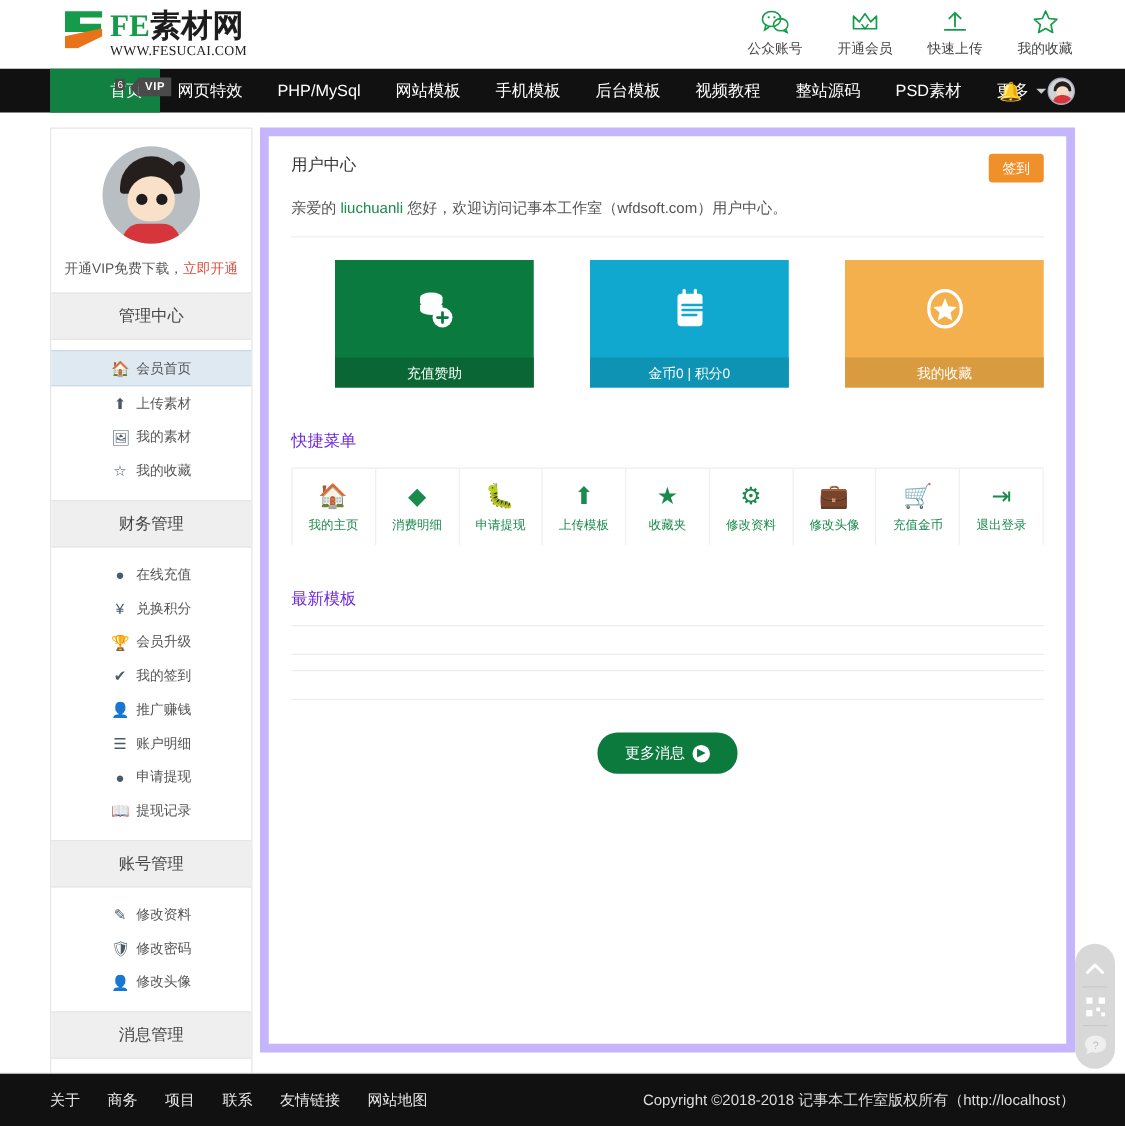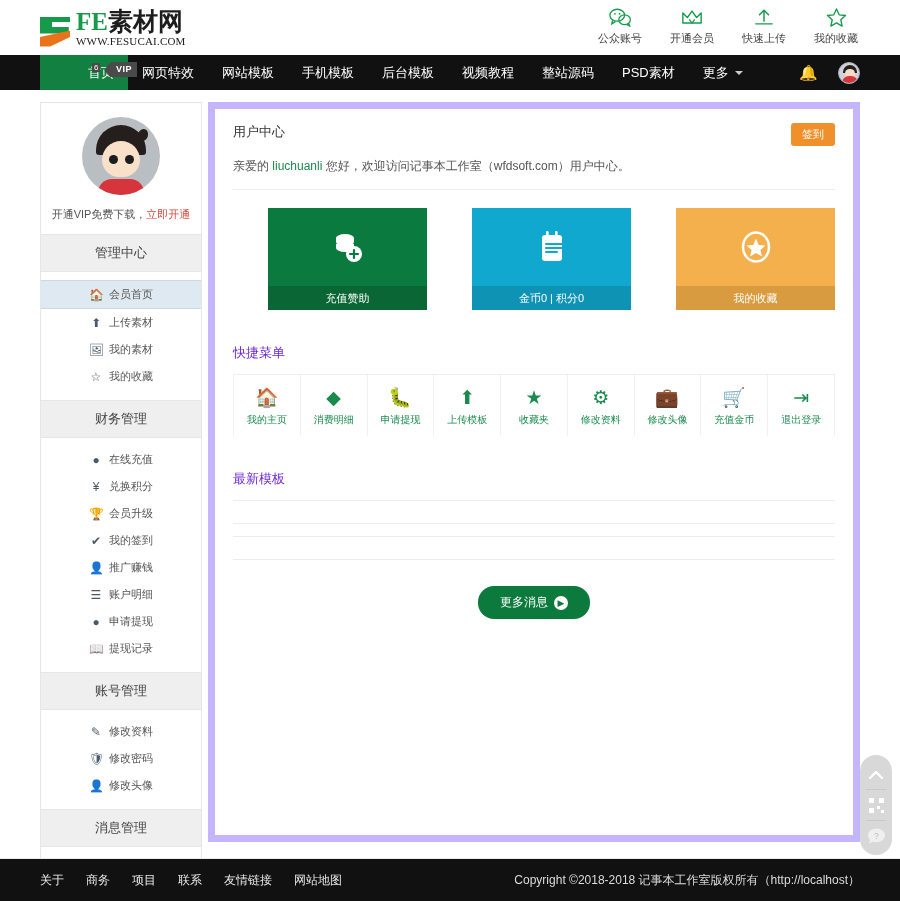--- a/index.html
+++ b/index.html
@@ -9,21 +9,21 @@
     font-family: "Liberation Sans", "DejaVu Sans", sans-serif;
     background: #ffffff;
     color: #333;
     font-size: 12px;
     overflow: hidden;
   }
   .page { position: relative; width: 900px; height: 901px; background: #fff; }
 
   
   .topbar { height: 55px; display: flex; align-items: center; background:#fff; position: relative; }
-  .logo { margin-left: 40px; display: flex; align-items: flex-end; }
+  .logo { margin-left: 52px; display: flex; align-items: flex-start; }
   .logo-mark { width: 30px; height: 30px; position: relative; margin-right: 6px; }
   .logo-mark .g1 { position:absolute; left:0; top:0; width:30px; height:17px;
      background:#159b4a; clip-path: polygon(0 0,100% 0,100% 32%,40% 32%,40% 62%,96% 62%,96% 100%,0 100%); }
   .logo-mark .g2 { position:absolute; left:0; top:14px; width:30px; height:16px;
      background:#e8731b; clip-path: polygon(0 40%, 100% 0, 100% 40%, 34% 100%, 0 100%); }
   .logo-text { line-height: 1; }
   .logo-text .l1 { font-size: 25px; font-weight: bold; letter-spacing: 0px; }
   .logo-text .l1 .fe { color: #159b4a; font-family: "Liberation Serif", serif; }
   .logo-text .l1 .cn { color: #1d1d1d; }
   .logo-text .l2 { font-size: 11px; color: #222; letter-spacing: .2px; margin-top: 2px; font-family:"Liberation Serif", serif;}
@@ -191,20 +191,23 @@
 
   <div class="nav">
     <div class="nav-inner">
       <div class="nav-item active">
           <span>首页</span>
         </div>
       <div class="nav-item">
           <span>网页特效</span>
         </div>
       <div class="nav-item">
+          <span>PHP/MySql</span>
+        </div>
+      <div class="nav-item">
           <span>网站模板</span>
         </div>
       <div class="nav-item">
           <span>手机模板</span>
         </div>
       <div class="nav-item">
           <span>后台模板</span>
         </div>
       <div class="nav-item">
           <span>视频教程</span>

